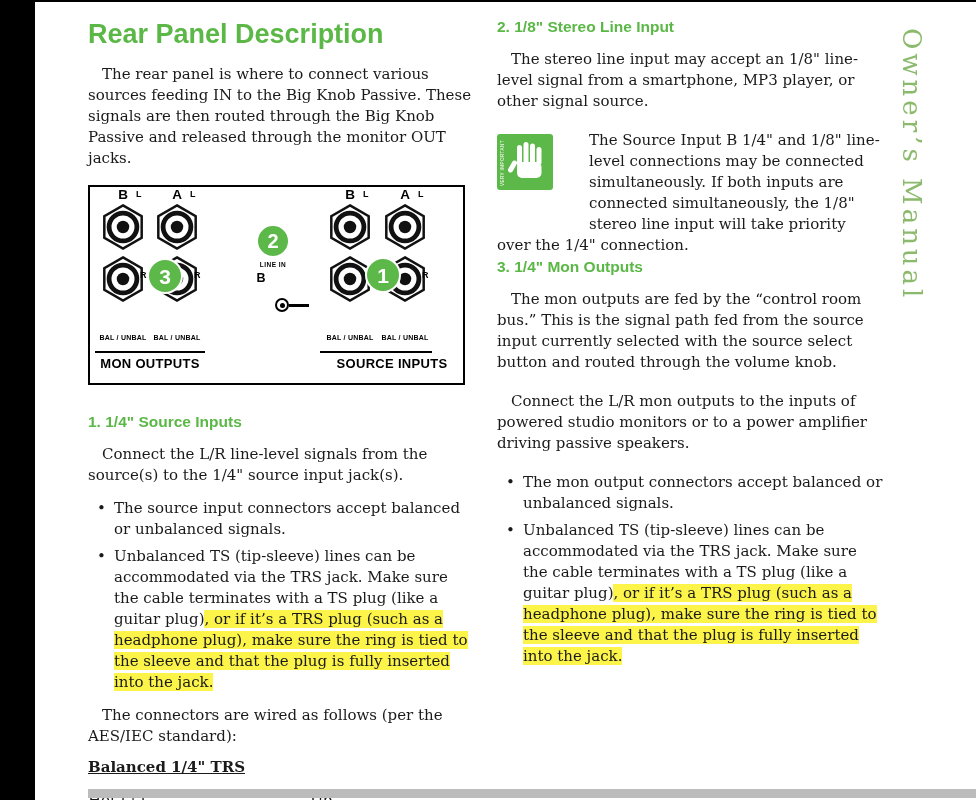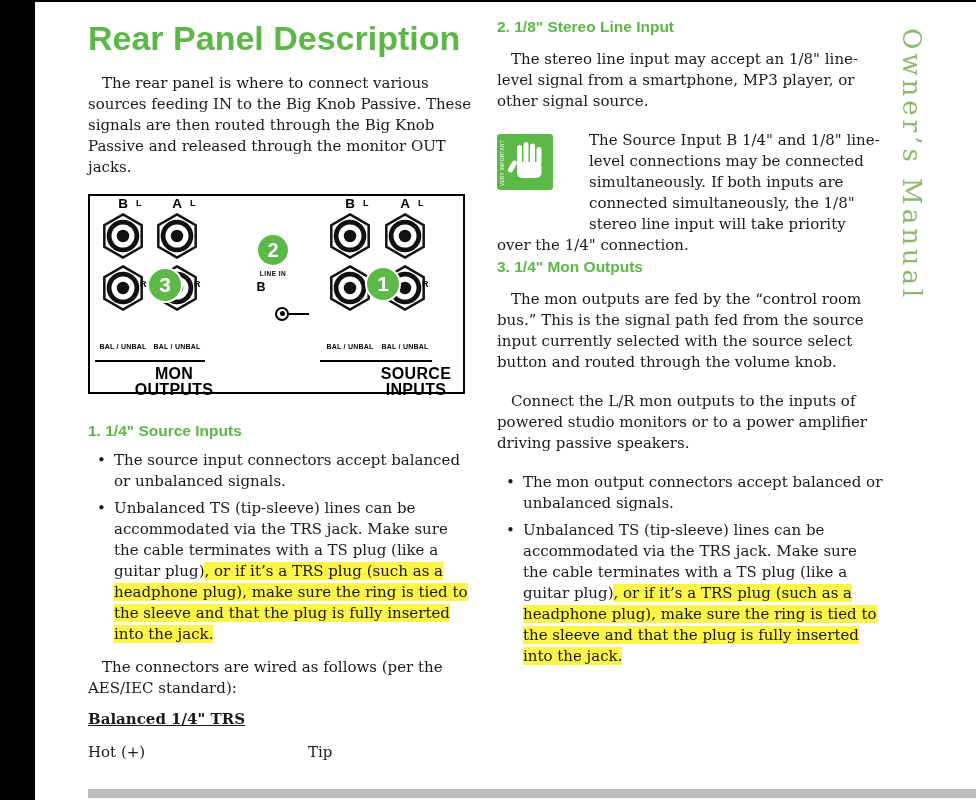--- a/index.html
+++ b/index.html
@@ -12,21 +12,21 @@
   .edge-left { position:absolute; left:0; top:0; width:35px; height:800px; background:#000; }
   .edge-top  { position:absolute; left:0; top:0; width:976px; height:2px; background:#000; }
   .page { position:absolute; left:35px; top:2px; width:941px; height:798px; background:#fff; }
 
   .col { position:absolute; }
   .col-left  { left:53px; top:16px; width:384px; }
   .col-right { left:462px; top:14px; width:386px; }
 
   h1.title {
     font-family:"Liberation Sans",sans-serif; font-weight:bold;
-    font-size:34px; line-height:1.2; color:#5bb847; margin:0 0 14px 0;
+    font-size:27px; line-height:1.2; color:#5bb847; margin:0 0 14px 0;
   }
   h2.sec {
     font-family:"Liberation Sans",sans-serif; font-weight:bold;
     font-size:15.5px; color:#5bb847; margin:0 0 9px 0;
   }
   p { margin:12px 0 14px 0; }
   .ind { text-indent:14px; }
   .hl { background:#fdf44a; }
 
   
@@ -34,21 +34,21 @@
     position:relative; width:373px; height:196px; border:2px solid #000;
     margin:16px 0 24px 0; background:#fff;
     font-family:"Liberation Sans",sans-serif; line-height:1;
   }
   .jack { position:absolute; width:46px; height:46px; }
   .jack svg { width:100%; height:100%; display:block; }
   .dlabel { position:absolute; font-weight:bold; color:#000; }
   .dletter { font-size:13.5px; }
   .dsmall  { font-size:9px; }
   .dbal    { font-size:7px; width:60px; text-align:center; letter-spacing:0.2px; }
-  .dtitle  { font-size:16px; width:120px; text-align:center; letter-spacing:0.3px;margin-left:24px; }
+  .dtitle  { font-size:13px; width:120px; text-align:center; letter-spacing:0.3px; }
   .dlinein { font-size:6.5px; width:46px; text-align:center; letter-spacing:0.5px; }
   .dlineb  { font-size:12.5px; width:24px; text-align:center; }
   .dline   { position:absolute; height:2px; background:#000; }
   .badge {
     position:absolute; border-radius:50%; background:#5cb848; border:2px solid #fff;
     color:#fff; font-family:"Liberation Sans",sans-serif; font-weight:bold;
     display:flex; align-items:center; justify-content:center; box-sizing:border-box;
   }
   .b36 { width:36px; height:36px; font-size:21px; }
   .b34 { width:34px; height:34px; font-size:20px; }
@@ -176,20 +176,21 @@
       <div class="dlabel dbal" style="left:230px;top:147px">BAL / UNBAL</div>
       <div class="dlabel dbal" style="left:285px;top:147px">BAL / UNBAL</div>
 
       <div class="dline" style="left:5px;top:164px;width:110px"></div>
       <div class="dline" style="left:230px;top:164px;width:112px"></div>
       <div class="dlabel dtitle" style="left:0px;top:170px">MON OUTPUTS</div>
       <div class="dlabel dtitle" style="left:242px;top:170px">SOURCE INPUTS</div>
     </div>
 
     <h2 class="sec" style="margin-top:26px">1. 1/4" Source Inputs</h2>
+    <p class="ind" style="margin-bottom:12px">Connect the L/R line-level signals from the source(s) to the 1/4" source input jack(s).</p>
 
     <div class="bullets">
       <div class="bullet">
         <span class="dot">•</span>
         <div class="btext">The source input connectors accept balanced or unbalanced signals.</div>
       </div>
       <div class="bullet">
         <span class="dot">•</span>
         <div class="btext"><span>Unbalanced TS (tip-sleeve) lines can be accommodated via the TRS jack. Make sure the cable terminates with a TS plug (like a guitar plug)</span><span class="hl">, or if it’s a TRS plug (such as a headphone plug), make sure the ring is tied to the sleeve and that the plug is fully inserted into the jack.</span></div>
       </div>

